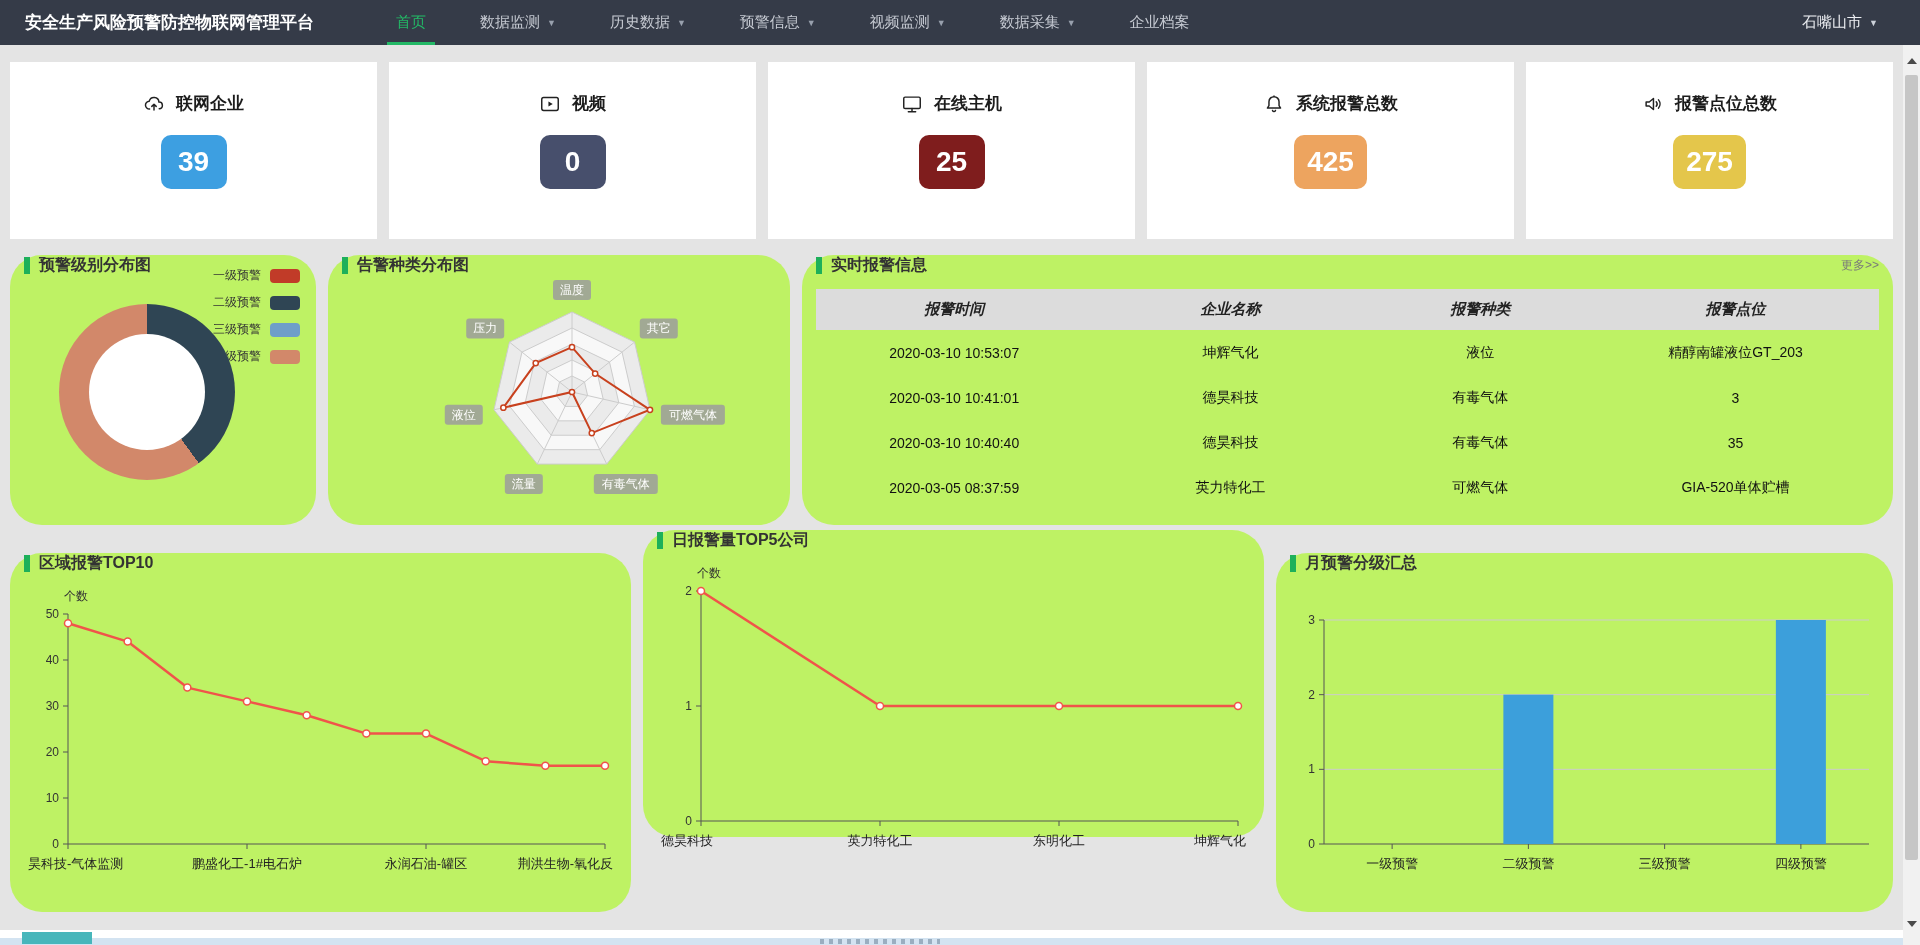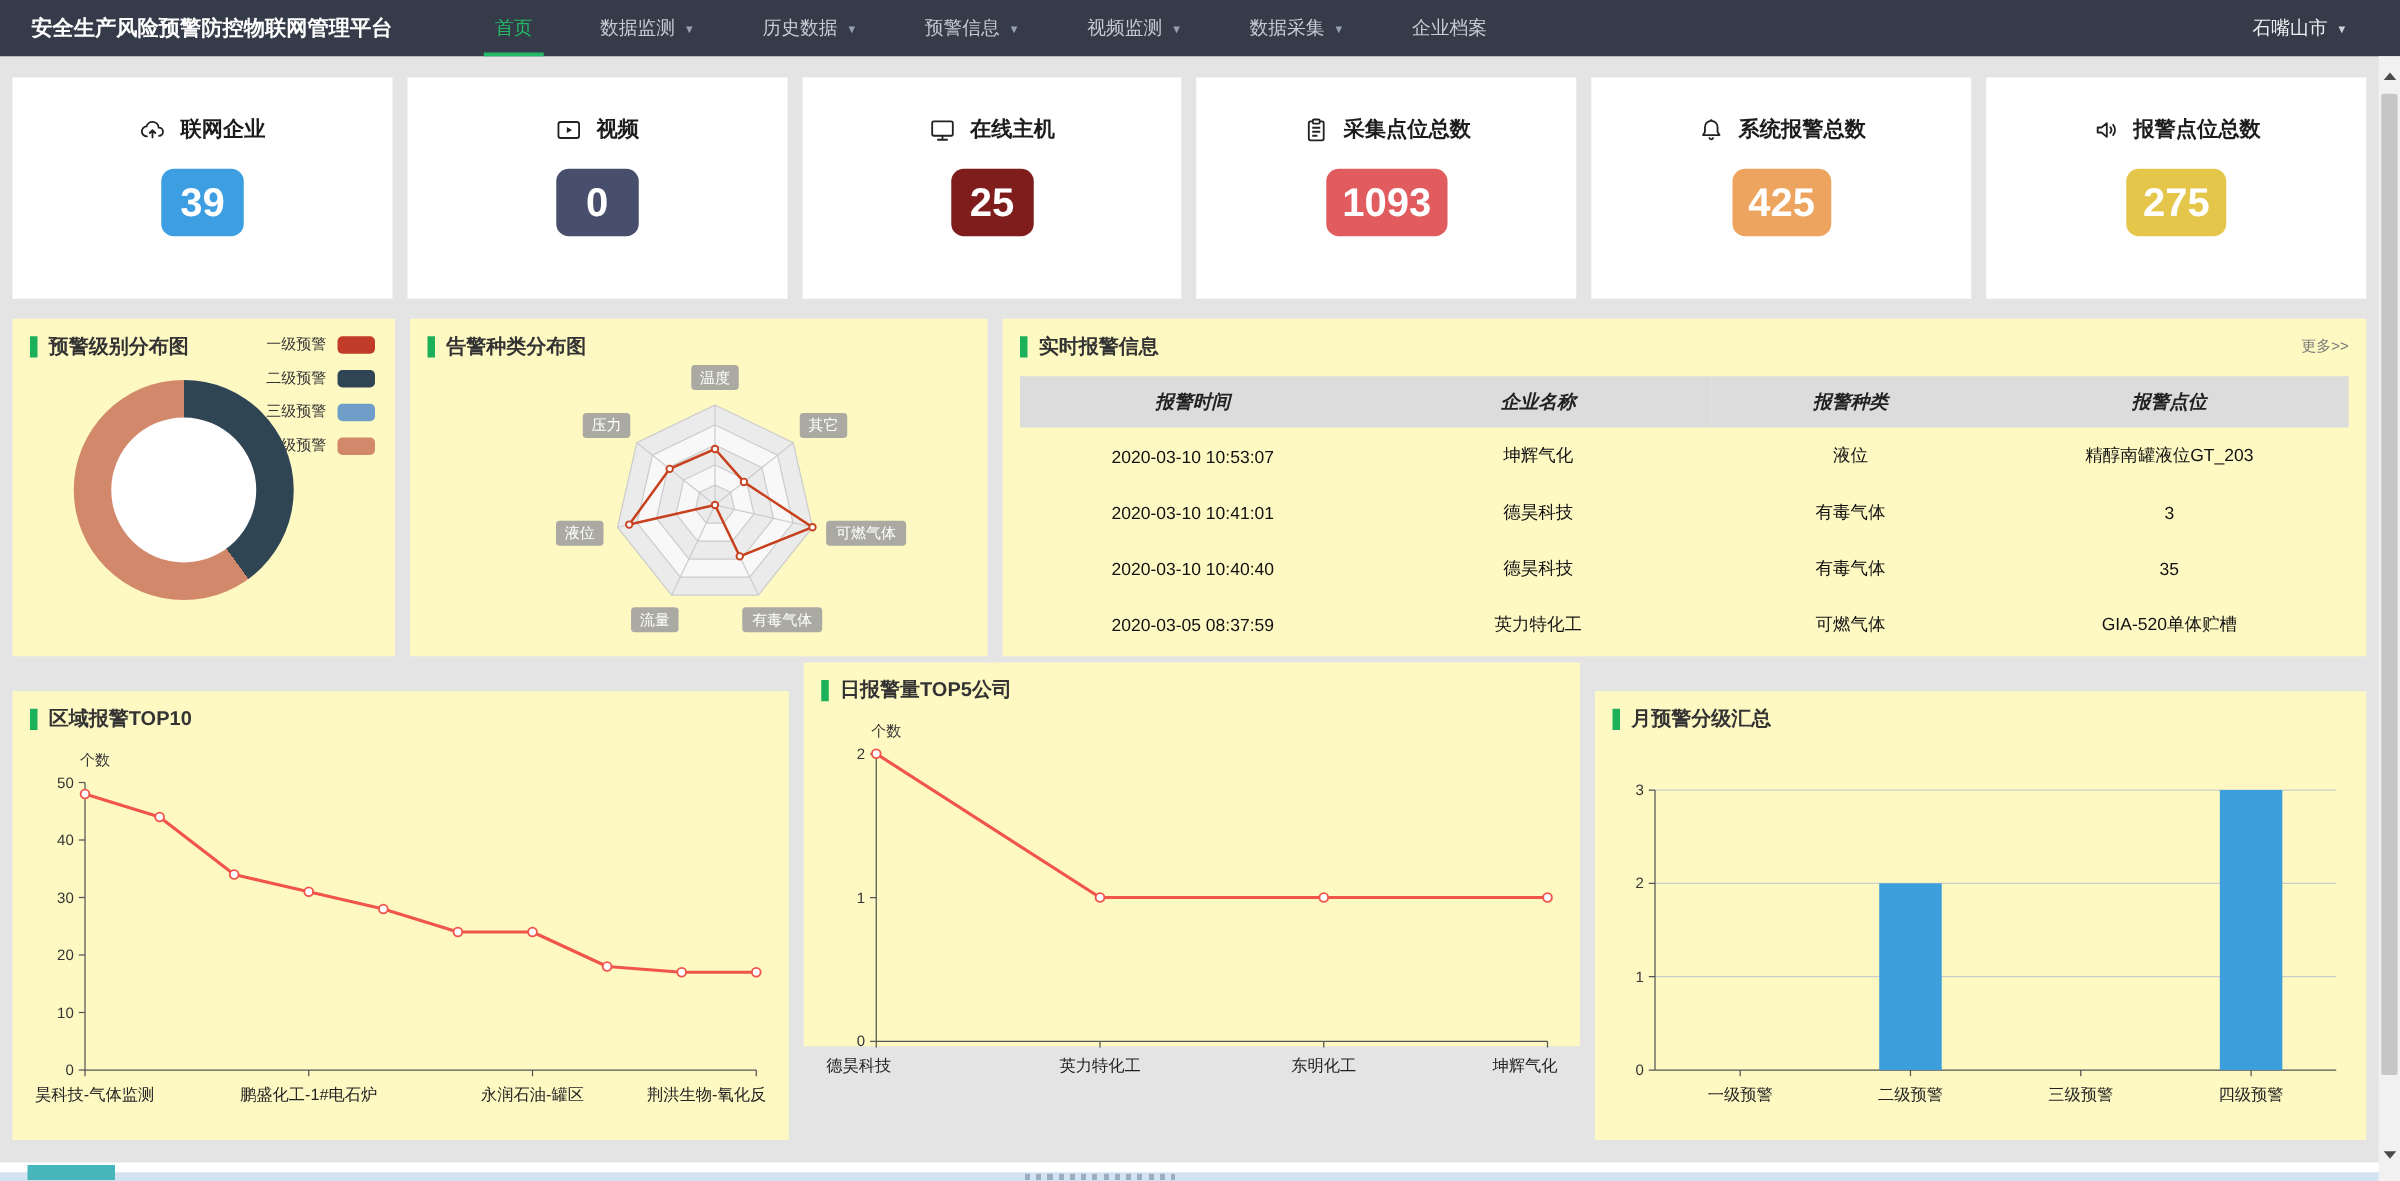--- a/index.html
+++ b/index.html
@@ -23,24 +23,24 @@
 
   
   .cards { position:absolute; top:62px; left:10px; width:1883px; height:177px;
     display:flex; gap:12px; }
   .card { flex:1; background:#ffffff; display:flex; flex-direction:column; align-items:center;
     padding-top:30px; }
   .card-head { display:flex; align-items:center; gap:11px; }
   .card-head .icn { width:22px; height:22px; display:flex; }
   .card-label { font-size:17px; font-weight:bold; color:#1c1c1c; }
   .card-badge { margin-top:20px; min-width:66px; padding:0 13px; height:54px; border-radius:10px;
-    color:#fff; font-size:32px; font-weight:bold; display:flex; align-items:center; justify-content:center; }
-
-  
-  .panel { position:absolute; background:#fef9c3; padding:12px 14px; }
+    color:#fff; font-size:28px; font-weight:bold; display:flex; align-items:center; justify-content:center; }
+
+  
+  .panel { position:absolute; background:#bef264; padding:0 14px;border-radius:32px; }
   .panel-title { display:flex; align-items:center; gap:9px; font-size:16px; font-weight:bold; color:#333; }
   .tbar { width:6px; height:17px; background:#1db05a; flex:0 0 auto; }
   .p-pie     { top:255px; left:10px;   width:306px;  height:270px; }
   .p-radar   { top:255px; left:328px;  width:462px;  height:270px; }
   .p-table   { top:255px; left:802px;  width:1091px; height:270px; }
   .p-top10   { top:553px; left:10px;   width:621px;  height:359px; }
   .p-top5    { top:530px; left:643px;  width:621px;  height:307px; }
   .p-monthly { top:553px; left:1276px; width:617px;  height:359px; }
 
   
@@ -142,33 +142,20 @@
       <div class="card-head">
         <span class="icn">
           <svg viewBox="0 0 24 24" width="22" height="22" fill="none" stroke="#222" stroke-width="1.6">
             <rect x="3" y="4.5" width="18" height="12.5" rx="1.5"></rect>
             <path d="M12 17v3.2M8 20.5h8" stroke-linecap="round"></path>
           </svg>
         </span>
         <span class="card-label">在线主机</span>
       </div>
       <div class="card-badge" style="background: #7f1d1d;">25</div>
-    </div>
-    <div class="card">
-      <div class="card-head">
-        <span class="icn">
-          <svg viewBox="0 0 24 24" width="22" height="22" fill="none" stroke="#222" stroke-width="1.6">
-            <rect x="5.5" y="4.5" width="13" height="16.5" rx="1.5"></rect>
-            <rect x="9" y="2.8" width="6" height="3.6" rx="1" fill="#fff"></rect>
-            <path d="M8.5 10h7M8.5 13.5h7M8.5 17h4.5"></path>
-          </svg>
-        </span>
-        <span class="card-label">采集点位总数</span>
-      </div>
-      <div class="card-badge" style="background: rgb(225, 92, 94);">1093</div>
     </div>
     <div class="card">
       <div class="card-head">
         <span class="icn">
           <svg viewBox="0 0 24 24" width="22" height="22" fill="none" stroke="#222" stroke-width="1.6">
             <path d="M12 4a5.5 5.5 0 0 0-5.5 5.5v4.2L4.8 16.4h14.4l-1.7-2.7V9.5A5.5 5.5 0 0 0 12 4z" stroke-linejoin="round"></path>
             <path d="M10.4 19a1.7 1.7 0 0 0 3.2 0" stroke-linecap="round"></path>
             <path d="M12 2.6v1.2"></path>
           </svg>
         </span>

